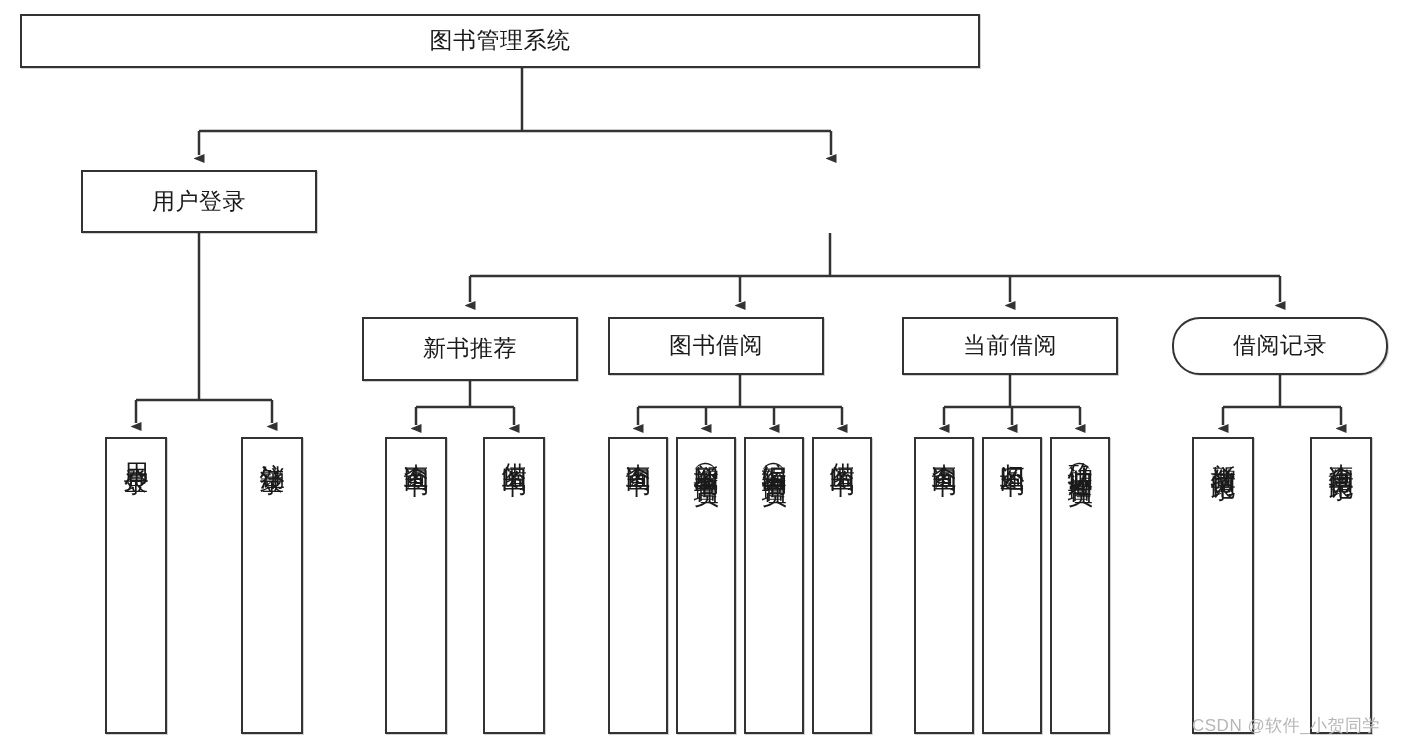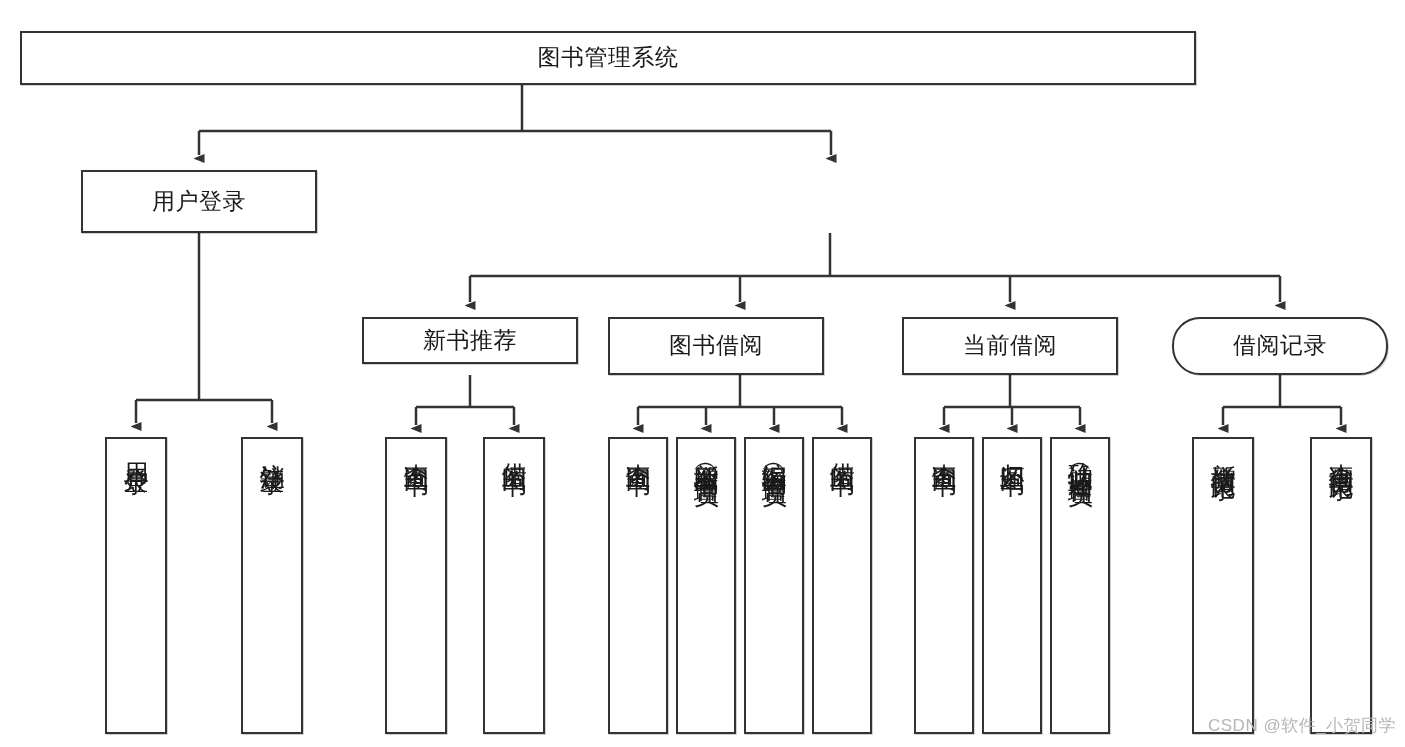--- a/index.html
+++ b/index.html
@@ -55,21 +55,20 @@
     font-size: 25px;
     letter-spacing: 3px;
     white-space: nowrap;
   }
   .watermark {
     position: absolute;
     font-size: 17px;
     color: #b6b6b6;
     white-space: nowrap;
     letter-spacing: 0.5px;
-    margin-left: 16px;
   }
 </style>
 </head>
 <body>
 
 <div id="canvas">
 
   <svg class="edges" viewBox="0 0 1405 747" xmlns="http://www.w3.org/2000/svg">
     <defs>
       <marker id="arrow" markerWidth="9" markerHeight="11" refX="1" refY="5.5" orient="auto" markerUnits="userSpaceOnUse">
@@ -113,29 +112,29 @@
       <path d="M1012,407 L1012,425" marker-end="url(#arrow)"></path>
       <path d="M1080,407 L1080,425" marker-end="url(#arrow)"></path>
 
       <path d="M1280,375 L1280,407"></path>
       <path d="M1223,407 L1341,407"></path>
       <path d="M1223,407 L1223,425" marker-end="url(#arrow)"></path>
       <path d="M1341,407 L1341,425" marker-end="url(#arrow)"></path>
     </g>
   </svg>
 
-  <div class="node horizontal" style="left:20px; top:31px; width:1176px; height:54px;align-items:center;">
+  <div class="node horizontal" style="left:20px; top:14px; width:960px; height:54px;align-items:center;">
     <span class="label">图书管理系统</span>
   </div>
 
   <div class="node horizontal" style="left:81px; top:170px; width:236px; height:63px;">
     <span class="label">用户登录</span>
   </div>
 
-  <div class="node horizontal" style="left:362px; top:317px; width:216px; height:47px;">
+  <div class="node horizontal" style="left:362px; top:317px; width:216px; height:64px;">
     <span class="label">新书推荐</span>
   </div>
   <div class="node horizontal" style="left:608px; top:317px; width:216px; height:58px;">
     <span class="label">图书借阅</span>
   </div>
   <div class="node horizontal" style="left:902px; top:317px; width:216px; height:58px;">
     <span class="label">当前借阅</span>
   </div>
   <div class="node horizontal" style="left:1172px; top:317px; width:216px; height:58px;border-radius:28px;">
     <span class="label">借阅记录</span>

